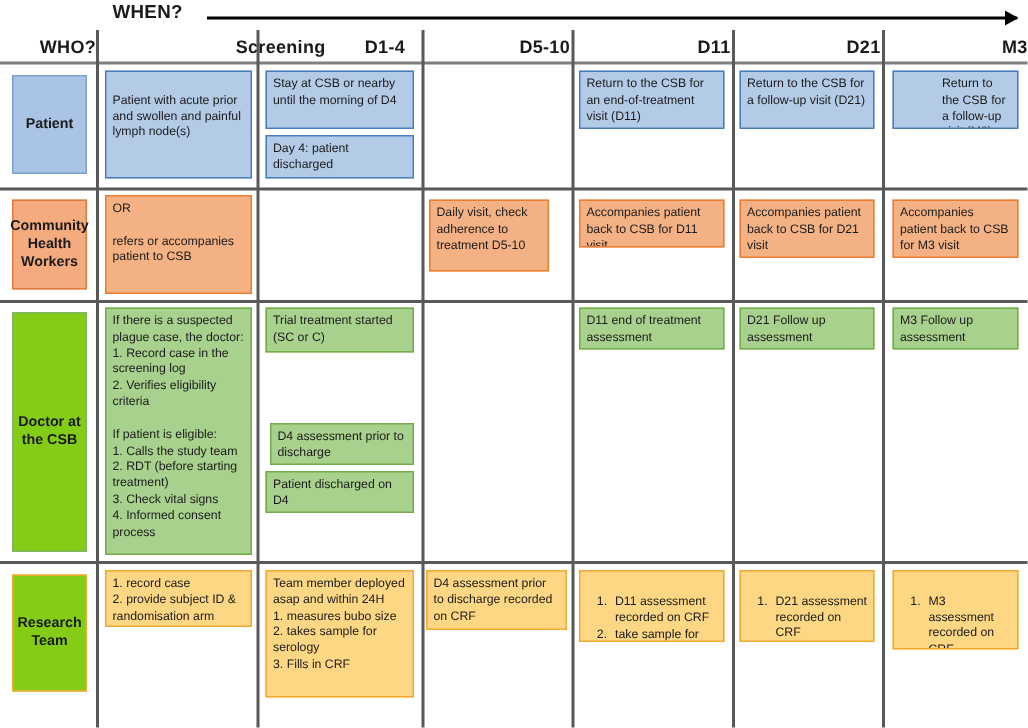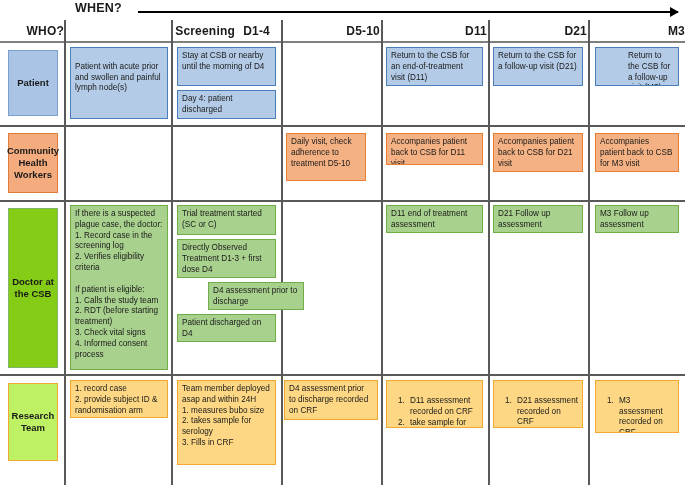--- a/index.html
+++ b/index.html
@@ -134,21 +134,21 @@
   }
 
   
   .blue   { background: #b4cbe7; border-color: #4a7ebb; }
   .blue-lbl { background: #a9c4e5; border-color: #7ba0cf; }
   .orange { background: #f4b183; border-color: #ed7d31; }
   .orange-lbl { background: #f4ab7d; border-color: #e07b39; }
   .green  { background: #a9d18e; border-color: #70ad47; }
   .green-lbl { background: #84cc16; border-color: #82b366; }
   .yellow { background: #fdd783; border-color: #f0a830; }
-  .yellow-lbl { background: #bef264; border-color: #f0a830; }
+  .yellow-lbl { background: #84cc16; border-color: #f0a830; }
 
   
   .olist {
     margin: 0;
     padding-left: 16px;
   }
   .olist li {
     margin: 0 0 1px 0;
     padding-left: 3px;
   }
@@ -159,21 +159,21 @@
 <div id="page">
 
   <div class="when-banner">
     <div class="when-label">WHEN?</div>
     <div class="when-arrow"></div>
   </div>
 
   <div class="grid">
 
     <div class="col-header" style="left:0px;width:64px;">WHO?</div>
-    <div class="col-header" style="left:84px;width:104px;margin-left:47px;">Screening</div>
+    <div class="col-header" style="left:66px;width:104px;margin-left:47px;">Screening</div>
     <div class="col-header" style="left:174px;width:96px;">D1-4</div>
     <div class="col-header" style="left:284px;width:96px;">D5-10</div>
     <div class="col-header" style="left:384px;width:103px;">D11</div>
     <div class="col-header" style="left:491px;width:96px;">D21</div>
     <div class="col-header" style="left:591px;width:94px;">M3</div>
 
     <div class="hdr-rule"></div>
 
     <div class="vline" style="left:64px;  height:465px;"></div>
     <div class="vline" style="left:171px; height:465px;"></div>
@@ -196,42 +196,44 @@
 
     <div class="box blue" style="left:177px;top:27px;width:99px;height:39px;">Stay at CSB or nearby until the morning of D4</div>
     <div class="box blue" style="left:177px;top:70px;width:99px;height:29px;">Day 4: patient discharged</div>
 
     <div class="box blue" style="left:386px;top:27px;width:97px;height:39px;">Return to the CSB for an end-of-treatment visit (D11)</div>
     <div class="box blue" style="left:493px;top:27px;width:90px;height:39px;">Return to the CSB for a follow-up visit (D21)</div>
     <div class="box blue" style="left:595px;top:27px;width:84px;height:39px;padding-left:32px;">Return to the CSB for a follow-up visit (M3)</div>
 
     <div class="rowlabel orange-lbl" style="left:8px;top:113px;width:50px;height:60px;">Community Health Workers</div>
 
+    <div class="box orange" style="left:70px;top:110px;width:98px;height:66px;">OR
+
+refers or accompanies patient to CSB</div>
 
     <div class="box orange" style="left:286px;top:113px;width:80px;height:48px;">Daily visit, check adherence to treatment D5-10</div>
 
     <div class="box orange" style="left:386px;top:113px;width:97px;height:32px;">Accompanies patient back to CSB for D11 visit</div>
     <div class="box orange" style="left:493px;top:113px;width:90px;height:39px;">Accompanies patient back to CSB for D21 visit</div>
     <div class="box orange" style="left:595px;top:113px;width:84px;height:39px;">Accompanies patient back to CSB for M3 visit</div>
 
     <div class="rowlabel green-lbl" style="left:8px;top:188px;width:50px;height:160px;">Doctor at the CSB</div>
 
     <div class="box green" style="left:70px;top:185px;width:98px;height:165px;">If there is a suspected plague case, the doctor:
 1. Record case in the screening log
 2. Verifies eligibility criteria
 
 If patient is eligible:
 1. Calls the study team
 2. RDT (before starting treatment)
 3. Check vital signs
 4. Informed consent process</div>
 
     <div class="box green" style="left:177px;top:185px;width:99px;height:30px;">Trial treatment started (SC or C)</div>
-    <div class="box green" style="left:177px;top:219px;width:99px;height:39px;">Directly Observed Treatment D1-3 + first dose D4</div>
-    <div class="box green" style="left:180px;top:262px;width:96px;height:28px;margin-left:28px;">D4 assessment prior to discharge</div>
+    <div class="box green" style="left:180px;top:262px;width:96px;height:28px;">D4 assessment prior to discharge</div>
     <div class="box green" style="left:177px;top:294px;width:99px;height:28px;">Patient discharged on D4</div>
 
     <div class="box green" style="left:386px;top:185px;width:97px;height:28px;">D11 end of treatment assessment</div>
     <div class="box green" style="left:493px;top:185px;width:90px;height:28px;">D21 Follow up assessment</div>
     <div class="box green" style="left:595px;top:185px;width:84px;height:28px;">M3 Follow up assessment</div>
 
     <div class="rowlabel yellow-lbl" style="left:8px;top:363px;width:50px;height:78px;">Research Team</div>
 
     <div class="box yellow" style="left:70px;top:360px;width:98px;height:38px;">1. record case
 2. provide subject ID &amp; randomisation arm</div>

